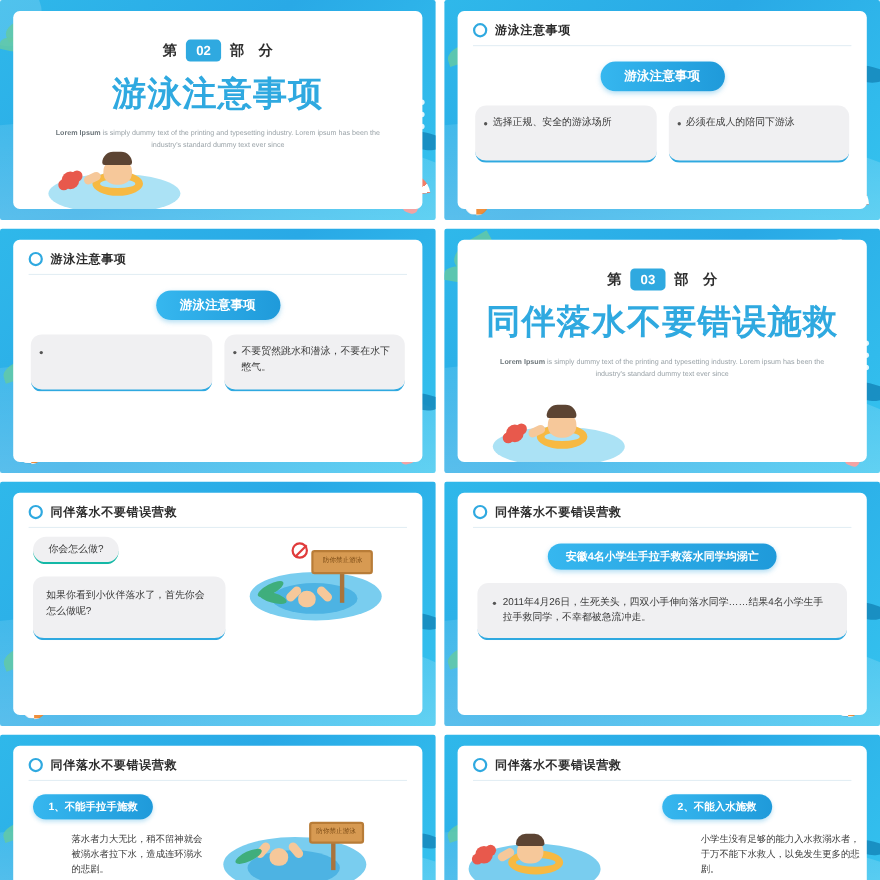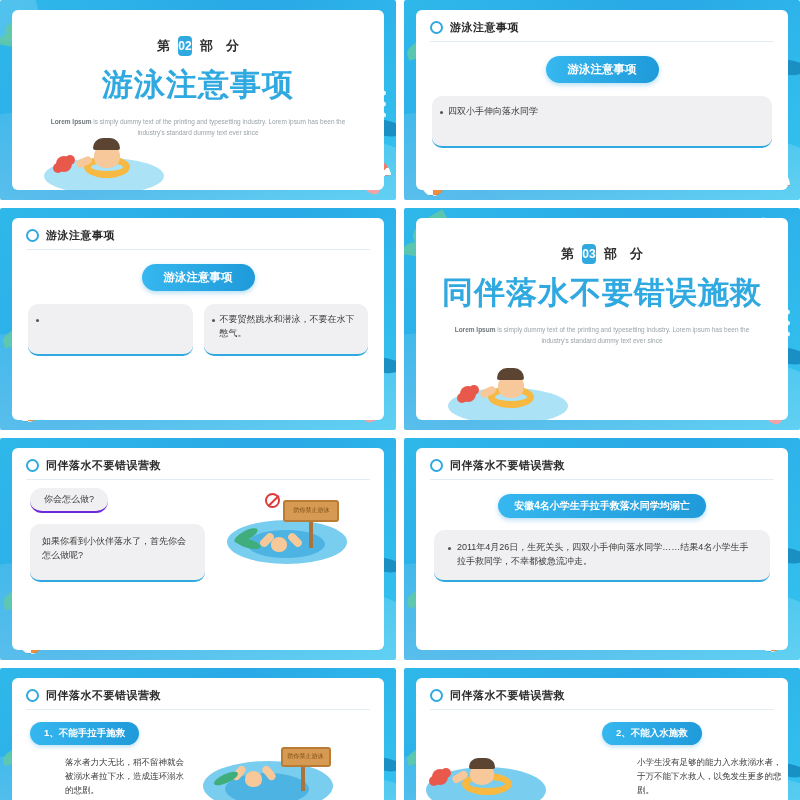--- a/index.html
+++ b/index.html
@@ -125,21 +125,21 @@
 
   
   .chapter-inner { text-align: center; }
   .chap-row {
     display: flex; align-items: center; justify-content: center;
     gap: 8px; margin-top: 26px;
     font-size: 13px; color: #2f2f2f; font-weight: bold;
   }
   .chap-num {
     background: #2fa9e0; color: #fff;
-    width: 14px; height: 20px; border-radius: 4px;
+    width: 32px; height: 20px; border-radius: 4px;
     display: flex; align-items: center; justify-content: center;
     font-size: 12px;
   }
   .chap-title {
     margin-top: 8px;
     font-size: 31px;
     font-weight: bold;
     color: #2fa9e0;
     letter-spacing: 1px;
   }
@@ -192,21 +192,21 @@
     background: #e8594c; border-radius: 50%;
     box-shadow: 6px -4px 0 -3px #e8594c, -6px 4px 0 -3px #e8594c;
   }
 
   
   .qa-wrap { display: flex; gap: 8px; margin-top: 8px; }
   .qa-left { width: 52%; padding-left: 18px; }
   .qa-right { flex: 1; position: relative; }
   .qa-pill {
     background: #f0f0f2; color: #3a3a3a;
-    border-radius: 12px; border-bottom: 2px solid #6d28d9;
+    border-radius: 12px; border-bottom: 2px solid #14b8a6;
     font-size: 9px; padding: 5px 14px; width: max-content;
   }
   .qa-box {
     margin-top: 11px;
     background: #f0f0f2;
     border-radius: 10px;
     border-bottom: 2px solid #2fa9e0;
     padding: 10px 12px;
     font-size: 9px; color: #3a3a3a; line-height: 1.6;
     min-height: 58px;
@@ -325,21 +325,25 @@
     <div class="inner">
       <div class="hdr">
         <span class="hdr-dot"></span>
         <span class="hdr-txt">游泳注意事项</span>
       </div>
       <div class="hdr-rule"></div>
       <div class="pill">游泳注意事项</div>
       <div class="cards">
         <div class="card">
           <span class="bdot"></span>
-          <span class="ctext">四双小手伸向落水同学</span>
+          <span class="ctext">选择正规、安全的游泳场所</span>
+        </div>
+        <div class="card">
+          <span class="bdot"></span>
+          <span class="ctext">必须在成人的陪同下游泳</span>
         </div>
       </div>
     </div>
   </div>
 
   <div class="slide">
     <div class="wave"></div>
     <div class="leaf green" style="width:34px;height:16px;left:2px;top:120px;transform:rotate(-18deg);"></div>
     <div class="leaf dark" style="width:30px;height:15px;right:-4px;top:150px;transform:rotate(16deg);"></div>
     <div class="beachball" style="left:16px;bottom:8px;width:24px;height:24px;"></div>

